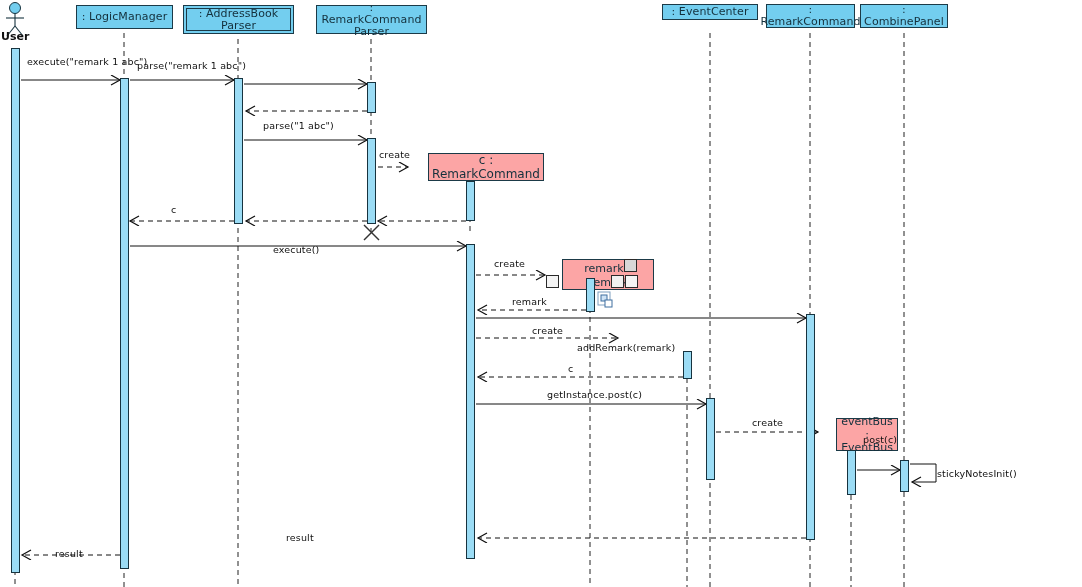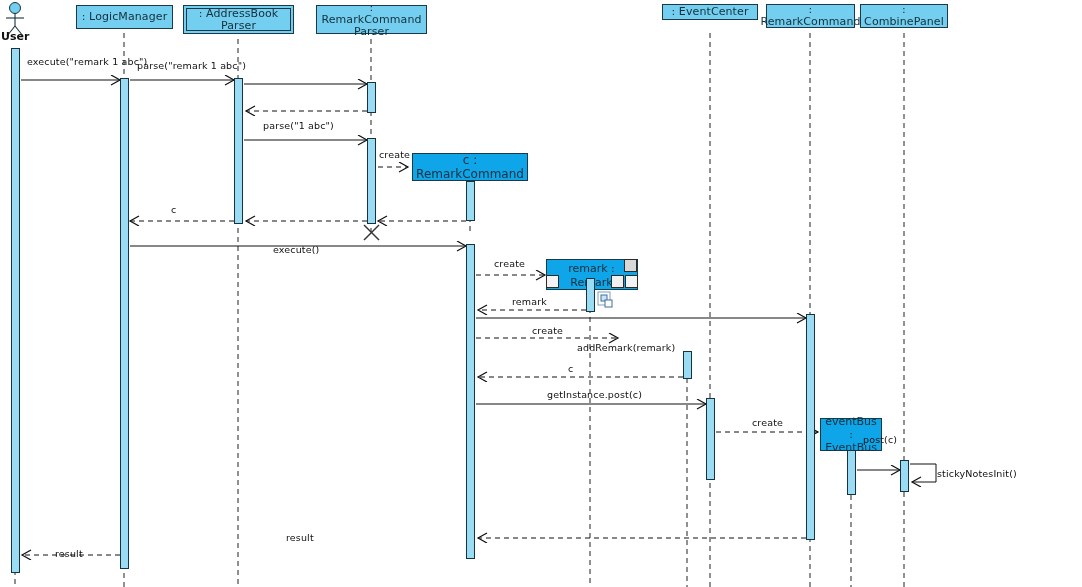--- a/index.html
+++ b/index.html
@@ -41,31 +41,32 @@
     white-space: pre-line;
     letter-spacing: .1px;
   }
   .head-box.selected {
     box-shadow: inset 0 0 0 2px #73CEEF, inset 0 0 0 3px #1b3a47;
   }
   
   .obj-box {
     position: absolute;
     box-sizing: border-box;
-    background: #0ea5e9;
+    background: #fca5a5;
     border: 1px solid #1b3a47;
     color: #14303c;
     font-size: 12px;
     line-height: 14px;
     text-align: center;
     display: flex;
     align-items: center;
     justify-content: center;
     padding: 2px 5px;
     white-space: pre-line;
+    margin-left: 16px;
   }
   
   .act {
     position: absolute;
     box-sizing: border-box;
     background: #9BDCF5;
     border: 1px solid #17333f;
   }
   
   .msg-label {

